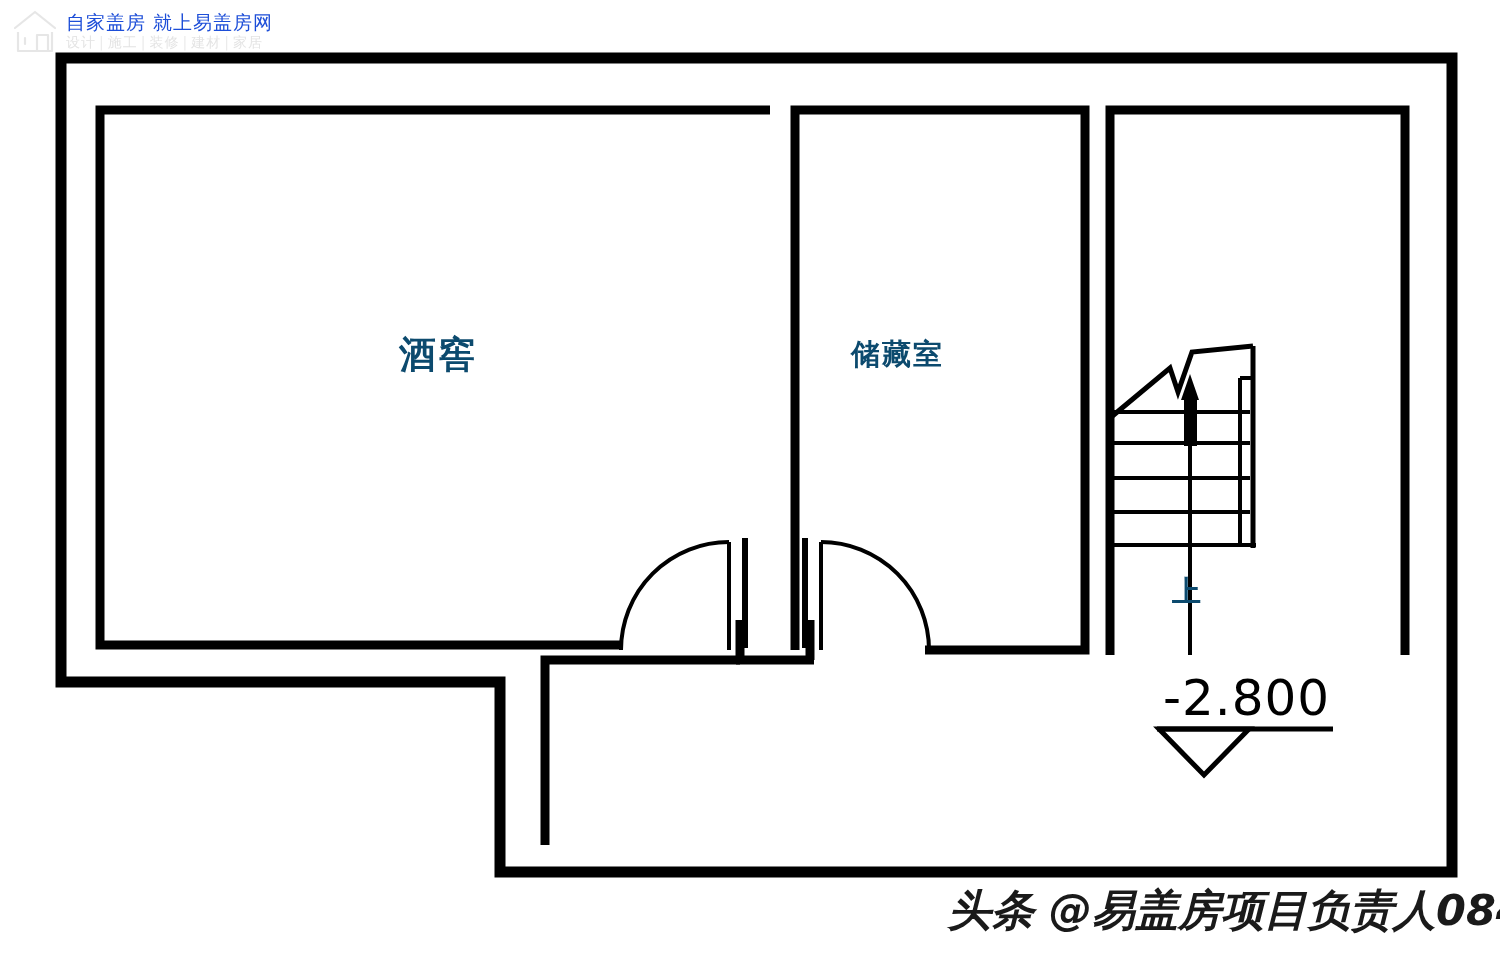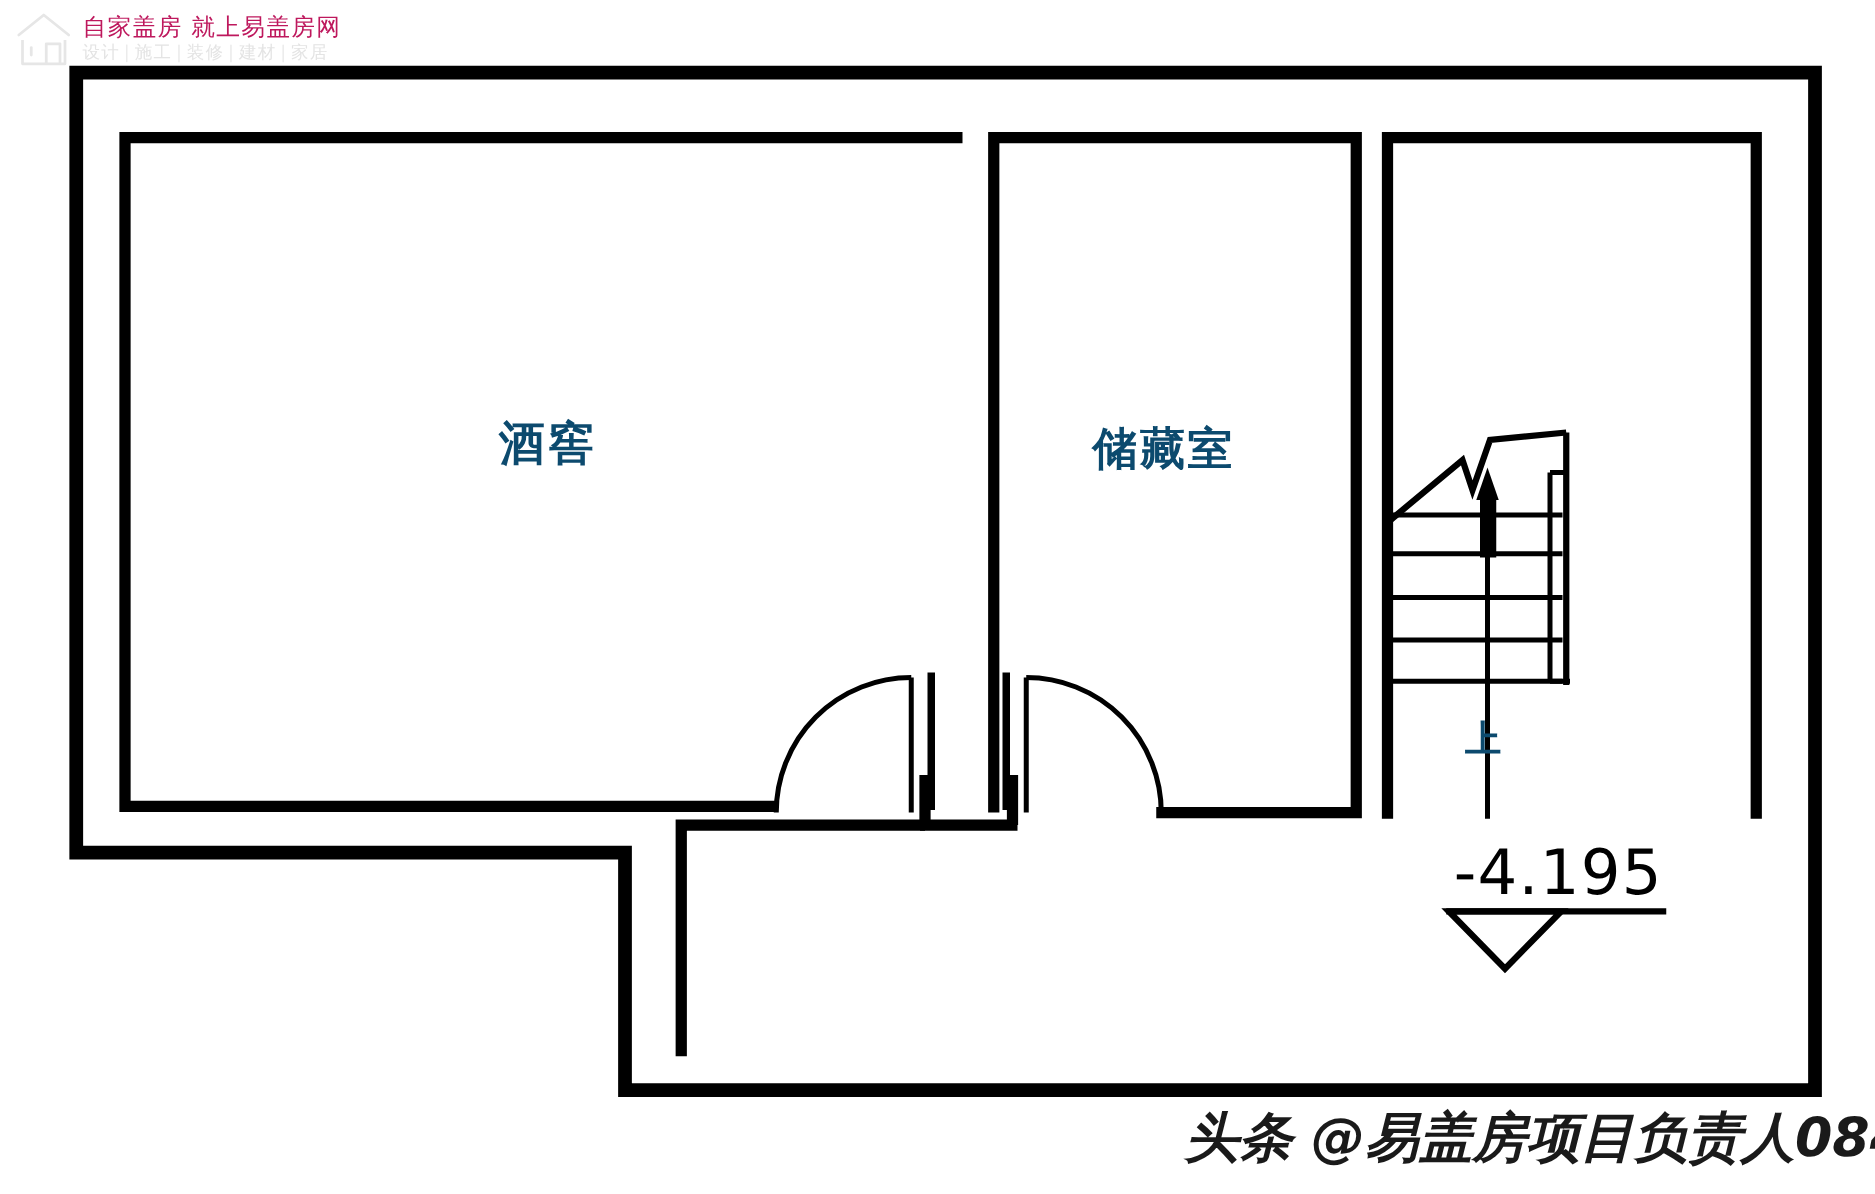--- a/index.html
+++ b/index.html
@@ -37,21 +37,21 @@
     flex: 0 0 auto;
   }
   #logo-text {
     display: flex;
     flex-direction: column;
     justify-content: center;
     line-height: 1.12;
   }
   .logo-line1 {
     font-size: 19px;
-    color: #be185d;
+    color: #1d4ed8;
     letter-spacing: 1px;
     white-space: nowrap;
     font-family: "DejaVu Sans", sans-serif;
   }
   .logo-line2 {
     font-size: 14px;
     color: #e4e4e4;
     letter-spacing: 1px;
     white-space: nowrap;
     font-family: "DejaVu Sans", sans-serif;
@@ -76,23 +76,23 @@
     color: #0c4a6e;
     white-space: nowrap;
     letter-spacing: 2px;
   }
   #label-cellar {
     left: 399px;
     top: 330px;
     font-size: 37px;
   }
   #label-storage {
-    left: 874px;
+    left: 851px;
     top: 335px;
-    font-size: 36px;
+    font-size: 29px;
   }
   #label-up {
     left: 1172px;
     top: 572px;
     font-size: 29px;
     letter-spacing: 0;
   }
 
   
   #elev-text {
@@ -215,17 +215,17 @@
     </g>
 
   </svg>
 
   <div class="room-label" id="label-cellar">酒窖</div>
 
   <div class="room-label" id="label-storage">储藏室</div>
 
   <div class="room-label" id="label-up">上</div>
 
-  <div id="elev-text">-4.195</div>
+  <div id="elev-text">-2.800</div>
 
   <div id="watermark">头条 @易盖房项目负责人084</div>
 
 </div>
 
 </body></html>

